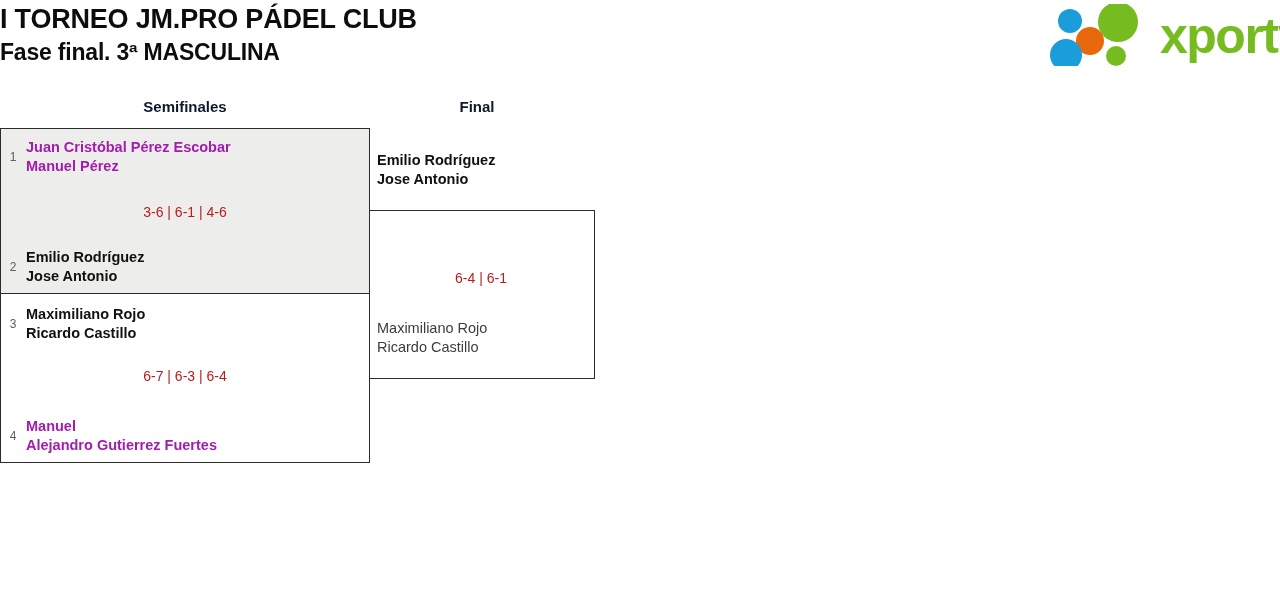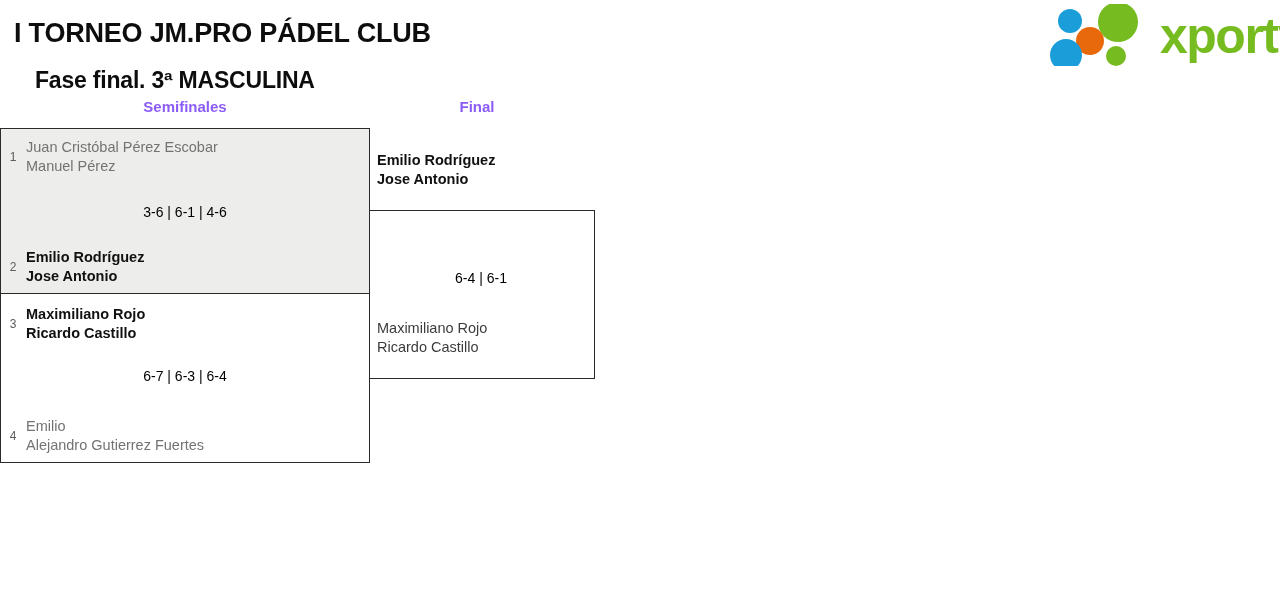--- a/index.html
+++ b/index.html
@@ -22,32 +22,31 @@
     left: 0px;
     top: 2px;
     width: 900px;
   }
   #tournament-name {
     font-size: 27px;
     font-weight: 700;
     color: #0d0d0d;
     letter-spacing: -0.2px;
     line-height: 34px;
-    margin: 14px;
+    margin: 0;
     white-space: nowrap;
   }
   #phase-name {
     font-size: 23px;
     font-weight: 700;
     color: #0d0d0d;
     letter-spacing: -0.2px;
     line-height: 32px;
     margin: 0;
     white-space: nowrap;
-    padding-left: 35px;
   }
 
   
   #brand-logo {
     position: absolute;
     left: 1048px;
     top: 4px;
     width: 228px;
     height: 64px;
   }
@@ -61,21 +60,21 @@
     color: #76bc21;
     letter-spacing: -1.5px;
     line-height: 60px;
   }
 
   
   .round-header {
     position: absolute;
     font-size: 15px;
     font-weight: 700;
-    color: #8b5cf6;
+    color: #0f172a;
     text-align: center;
     line-height: 18px;
   }
   #round-header-semifinals { left: 85px;  top: 98px; width: 200px; }
   #round-header-final      { left: 377px; top: 98px; width: 200px; }
 
   
   .match-box {
     position: absolute;
     border: 1px solid #2b2b2b;
@@ -106,37 +105,38 @@
     width: 26px;
     flex: 0 0 26px;
     text-align: center;
     font-size: 12px;
     color: #5c5c5c;
     line-height: 14px;
   }
   .players {
     font-size: 14.5px;
     line-height: 19px;
-    color: #737373;
-    white-space: nowrap;
+    color: #a21caf;
+    white-space: nowrap;
+    font-weight: bold;
   }
   .players.winner {
     font-weight: 700;
     color: #111111;
   }
   .sf1-top    { top: 138px; }
   .sf1-bottom { top: 248px; }
   .sf2-top    { top: 305px; }
   .sf2-bottom { top: 417px; }
 
   
   .score {
     position: absolute;
     font-size: 14px;
-    color: #000000;
+    color: #b91c1c;
     text-align: center;
     line-height: 18px;
   }
   #score-semifinal-1 { left: 35px;  top: 203px; width: 300px; }
   #score-semifinal-2 { left: 35px;  top: 367px; width: 300px; }
   #score-final       { left: 381px; top: 245px; width: 200px; margin-top: 24px; }
 
   
   .final-team {
     position: absolute;
@@ -207,21 +207,21 @@
     <span>Maximiliano Rojo</span><br>
     <span>Ricardo Castillo</span>
   </span>
 </div>
 
 <div class="score" id="score-semifinal-2">6-7 | 6-3 | 6-4</div>
 
 <div class="team-row sf2-bottom">
   <span class="seed">4</span>
   <span class="players">
-    <span>Emilio</span><br>
+    <span>Manuel</span><br>
     <span>Alejandro Gutierrez Fuertes</span>
   </span>
 </div>
 
 <div class="match-box" id="match-final"></div>
 
 <div class="final-team" id="final-team-winner">
   <span>Emilio Rodríguez</span><br>
   <span>Jose Antonio</span>
 </div>

